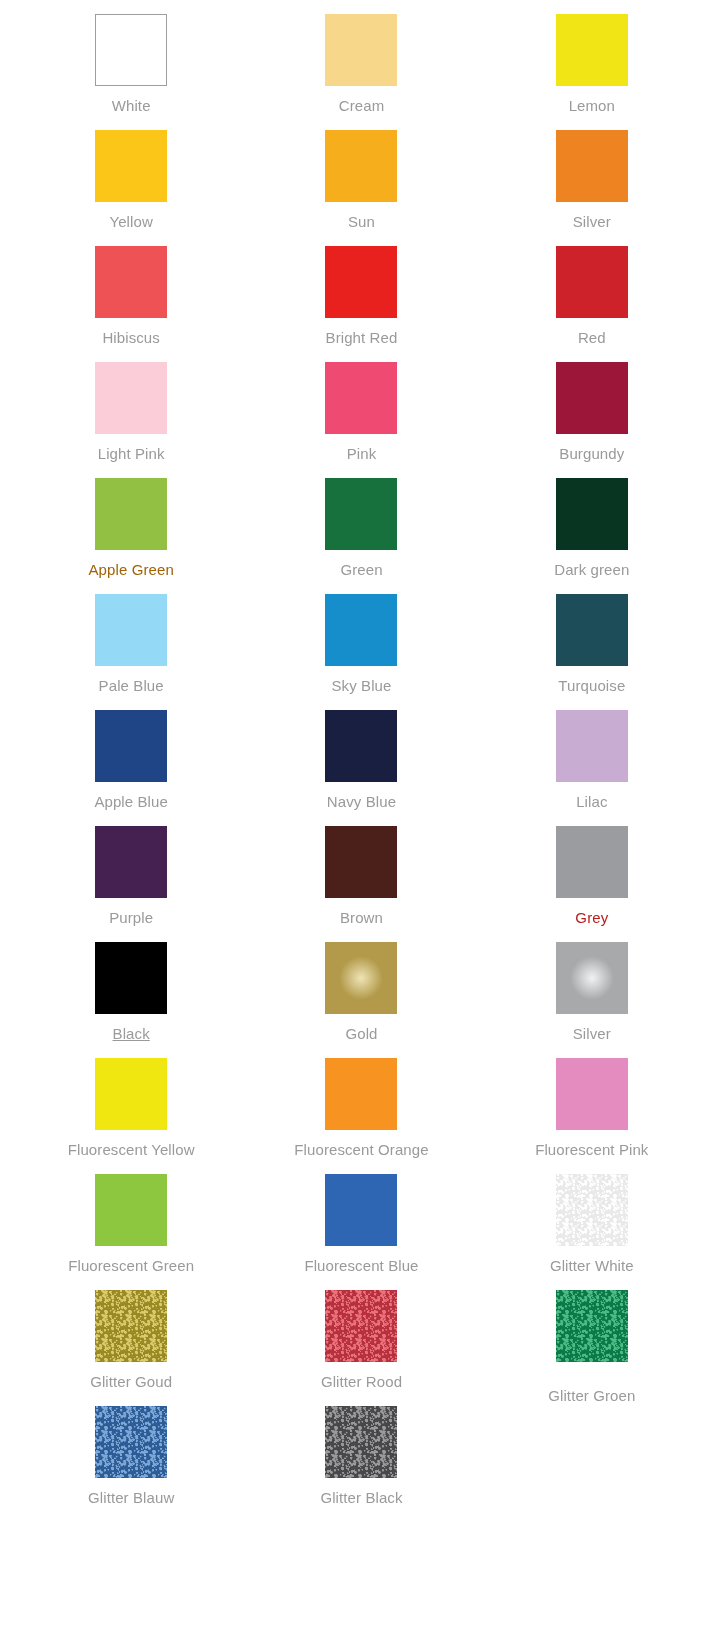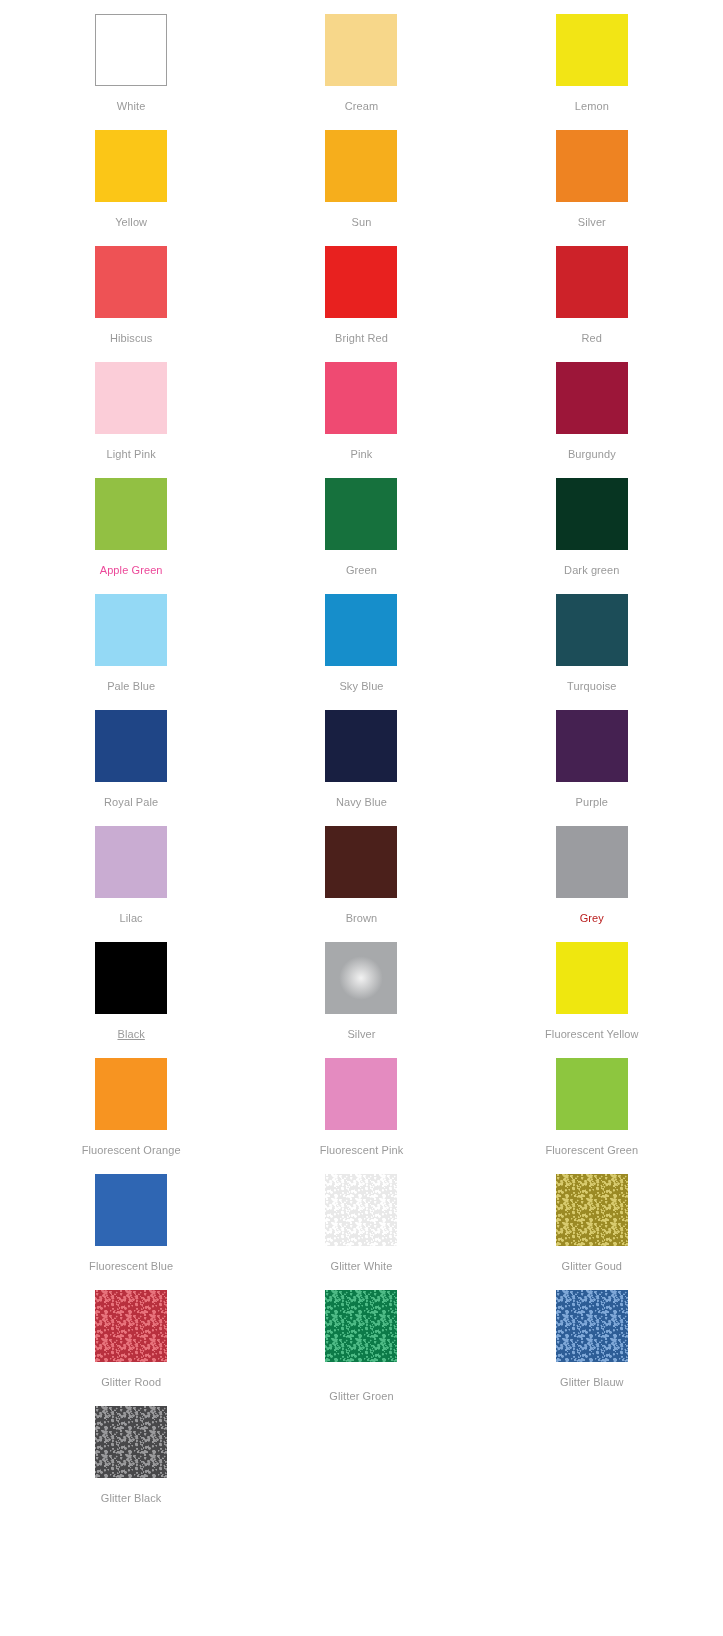--- a/index.html
+++ b/index.html
@@ -40,21 +40,21 @@
     background-repeat: repeat;
     flex: 0 0 auto;
   }
 
   .swatch-chip.bordered {
     border: 1px solid #9e9e9e;
   }
 
   .swatch-label {
     margin-top: 13px;
-    font-size: 11px;
+    font-size: 15px;
     line-height: 14px;
     color: #9a9a9a;
     text-align: center;
     white-space: nowrap;
     letter-spacing: 0.1px;
   }
 </style>
 </head>
 <body>
 
@@ -102,21 +102,21 @@
     <div class="swatch-cell">
       <div class="swatch-chip" title="Pink" style="background-color: rgb(239, 74, 114);"></div>
       <div class="swatch-label" style="color: rgb(154, 154, 154);">Pink</div>
     </div>
     <div class="swatch-cell">
       <div class="swatch-chip" title="Burgundy" style="background-color: rgb(156, 22, 57);"></div>
       <div class="swatch-label" style="color: rgb(154, 154, 154);">Burgundy</div>
     </div>
     <div class="swatch-cell">
       <div class="swatch-chip" title="Apple Green" style="background-color: rgb(146, 192, 67);"></div>
-      <div class="swatch-label" style="color: #ec4899; text-align: right;">Apple Green</div>
+      <div class="swatch-label" style="color: #a16207; text-align: right;">Apple Green</div>
     </div>
     <div class="swatch-cell">
       <div class="swatch-chip" title="Green" style="background-color: rgb(22, 113, 61);"></div>
       <div class="swatch-label" style="color: rgb(154, 154, 154);">Green</div>
     </div>
     <div class="swatch-cell">
       <div class="swatch-chip" title="Dark green" style="background-color: rgb(7, 53, 34);"></div>
       <div class="swatch-label" style="color: rgb(154, 154, 154);">Dark green</div>
     </div>
     <div class="swatch-cell">
@@ -126,47 +126,51 @@
     <div class="swatch-cell">
       <div class="swatch-chip" title="Sky Blue" style="background-color: rgb(22, 142, 203);"></div>
       <div class="swatch-label" style="color: rgb(154, 154, 154);">Sky Blue</div>
     </div>
     <div class="swatch-cell">
       <div class="swatch-chip" title="Turquoise" style="background-color: rgb(28, 77, 88);"></div>
       <div class="swatch-label" style="color: rgb(154, 154, 154);">Turquoise</div>
     </div>
     <div class="swatch-cell">
       <div class="swatch-chip" title="Royal Blue" style="background-color: rgb(31, 69, 134);"></div>
-      <div class="swatch-label" style="color: rgb(154, 154, 154);">Royal Pale</div>
+      <div class="swatch-label" style="color: rgb(154, 154, 154);">Apple Blue</div>
     </div>
     <div class="swatch-cell">
       <div class="swatch-chip" title="Navy Blue" style="background-color: rgb(24, 31, 65);"></div>
       <div class="swatch-label" style="color: rgb(154, 154, 154);">Navy Blue</div>
     </div>
     <div class="swatch-cell">
+      <div class="swatch-chip" title="Lilac" style="background-color: rgb(201, 172, 210);"></div>
+      <div class="swatch-label" style="color: rgb(154, 154, 154);">Lilac</div>
+    </div>
+    <div class="swatch-cell">
       <div class="swatch-chip" title="Purple" style="background-color: rgb(69, 33, 81);"></div>
       <div class="swatch-label" style="color: rgb(154, 154, 154);">Purple</div>
     </div>
     <div class="swatch-cell">
-      <div class="swatch-chip" title="Lilac" style="background-color: rgb(201, 172, 210);"></div>
-      <div class="swatch-label" style="color: rgb(154, 154, 154);">Lilac</div>
-    </div>
-    <div class="swatch-cell">
       <div class="swatch-chip" title="Brown" style="background-color: rgb(75, 32, 27);"></div>
       <div class="swatch-label" style="color: rgb(154, 154, 154);">Brown</div>
     </div>
     <div class="swatch-cell">
       <div class="swatch-chip" title="Grey" style="background-color: rgb(155, 156, 160);"></div>
       <div class="swatch-label" style="color: #b91c1c;">Grey</div>
     </div>
     <div class="swatch-cell">
       <div class="swatch-chip" title="Black" style="background-color: rgb(0, 0, 0);"></div>
       <div class="swatch-label" style="color: rgb(154, 154, 154); text-decoration: underline;">Black</div>
     </div>
     <div class="swatch-cell">
+      <div class="swatch-chip" title="Gold" style="background: radial-gradient(52% 52%, rgb(239, 228, 182) 0%, rgb(178, 154, 74) 58%, rgb(178, 154, 74) 100%) rgb(178, 154, 74);"></div>
+      <div class="swatch-label" style="color: rgb(154, 154, 154);">Gold</div>
+    </div>
+    <div class="swatch-cell">
       <div class="swatch-chip" title="Silver" style="background: radial-gradient(52% 52%, rgb(242, 242, 242) 0%, rgb(167, 169, 171) 58%, rgb(167, 169, 171) 100%) rgb(167, 169, 171);"></div>
       <div class="swatch-label" style="color: rgb(154, 154, 154);">Silver</div>
     </div>
     <div class="swatch-cell">
       <div class="swatch-chip" title="Fluorescent Yellow" style="background-color: rgb(239, 231, 15);"></div>
       <div class="swatch-label" style="color: rgb(154, 154, 154);">Fluorescent Yellow</div>
     </div>
     <div class="swatch-cell">
       <div class="swatch-chip" title="Fluorescent Orange" style="background-color: rgb(247, 148, 33);"></div>
       <div class="swatch-label" style="color: rgb(154, 154, 154);">Fluorescent Orange</div>

